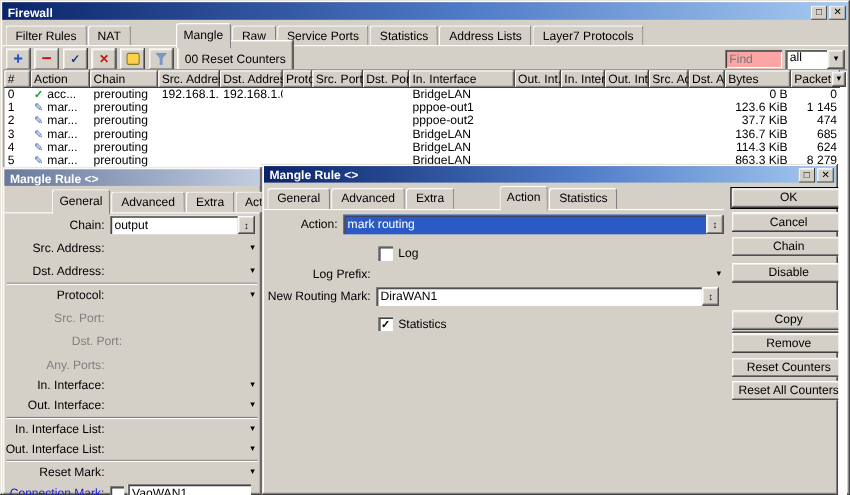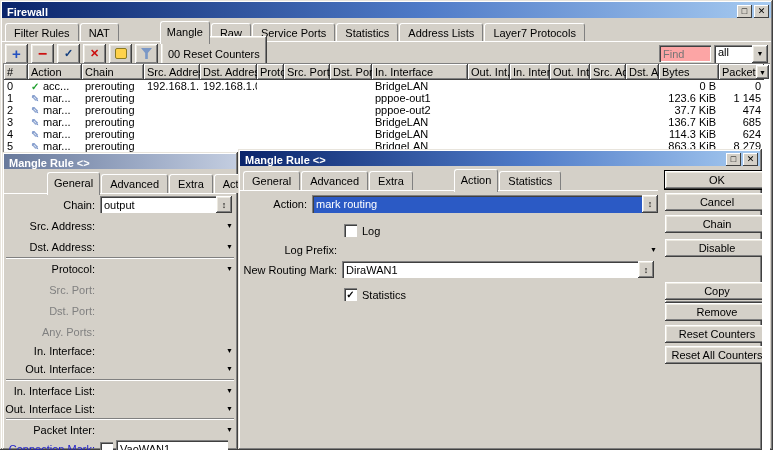--- a/index.html
+++ b/index.html
@@ -326,21 +326,21 @@
     <div class="sep" style="top:105px;left:4px;width:228px;"></div>
 
     <div class="frow" style="top:108px;width:232px;">
       <span class="flabel" style="width:96px;">Protocol:</span>
       <span class="tri" style="margin-left:auto;">▼</span>
     </div>
     <div class="frow" style="top:129px;width:232px;">
       <span class="flabel dis" style="width:96px;">Src. Port:</span>
     </div>
     <div class="frow" style="top:150px;width:232px;">
-      <span class="flabel dis" style="width:96px;">Dst. Port:</span>
+      <span class="flabel dis" style="width:96px;margin-left:16px;">Dst. Port:</span>
     </div>
     <div class="frow" style="top:171px;width:232px;">
       <span class="flabel dis" style="width:96px;">Any. Ports:</span>
     </div>
     <div class="frow" style="top:190px;width:232px;">
       <span class="flabel" style="width:96px;">In. Interface:</span>
       <span class="tri" style="margin-left:auto;">▼</span>
     </div>
     <div class="frow" style="top:208px;width:232px;">
       <span class="flabel" style="width:96px;">Out. Interface:</span>
@@ -352,21 +352,21 @@
       <span class="flabel" style="width:96px;">In. Interface List:</span>
       <span class="tri" style="margin-left:auto;">▼</span>
     </div>
     <div class="frow" style="top:248px;width:232px;">
       <span class="flabel" style="width:96px;">Out. Interface List:</span>
       <span class="tri" style="margin-left:auto;">▼</span>
     </div>
     <div class="sep" style="top:266px;left:4px;width:228px;"></div>
 
     <div class="frow" style="top:269px;width:232px;">
-      <span class="flabel" style="width:96px;">Packet Inter:</span>
+      <span class="flabel" style="width:96px;">Reset Mark:</span>
       <span class="tri" style="margin-left:auto;">▼</span>
     </div>
     <div class="frow" style="top:288px;width:234px;">
       <span class="flabel set" style="width:96px;">Connection Mark:</span>
       <span class="cbx"></span>
       <input class="tin" style="width: 112px; margin-left: 3px;" value="VaoWAN1">
     </div>
   </div>
 
   <div class="win" id="d2" style="left:238px;top:149px;width:524px;height:301px;z-index:10;overflow:hidden;">

